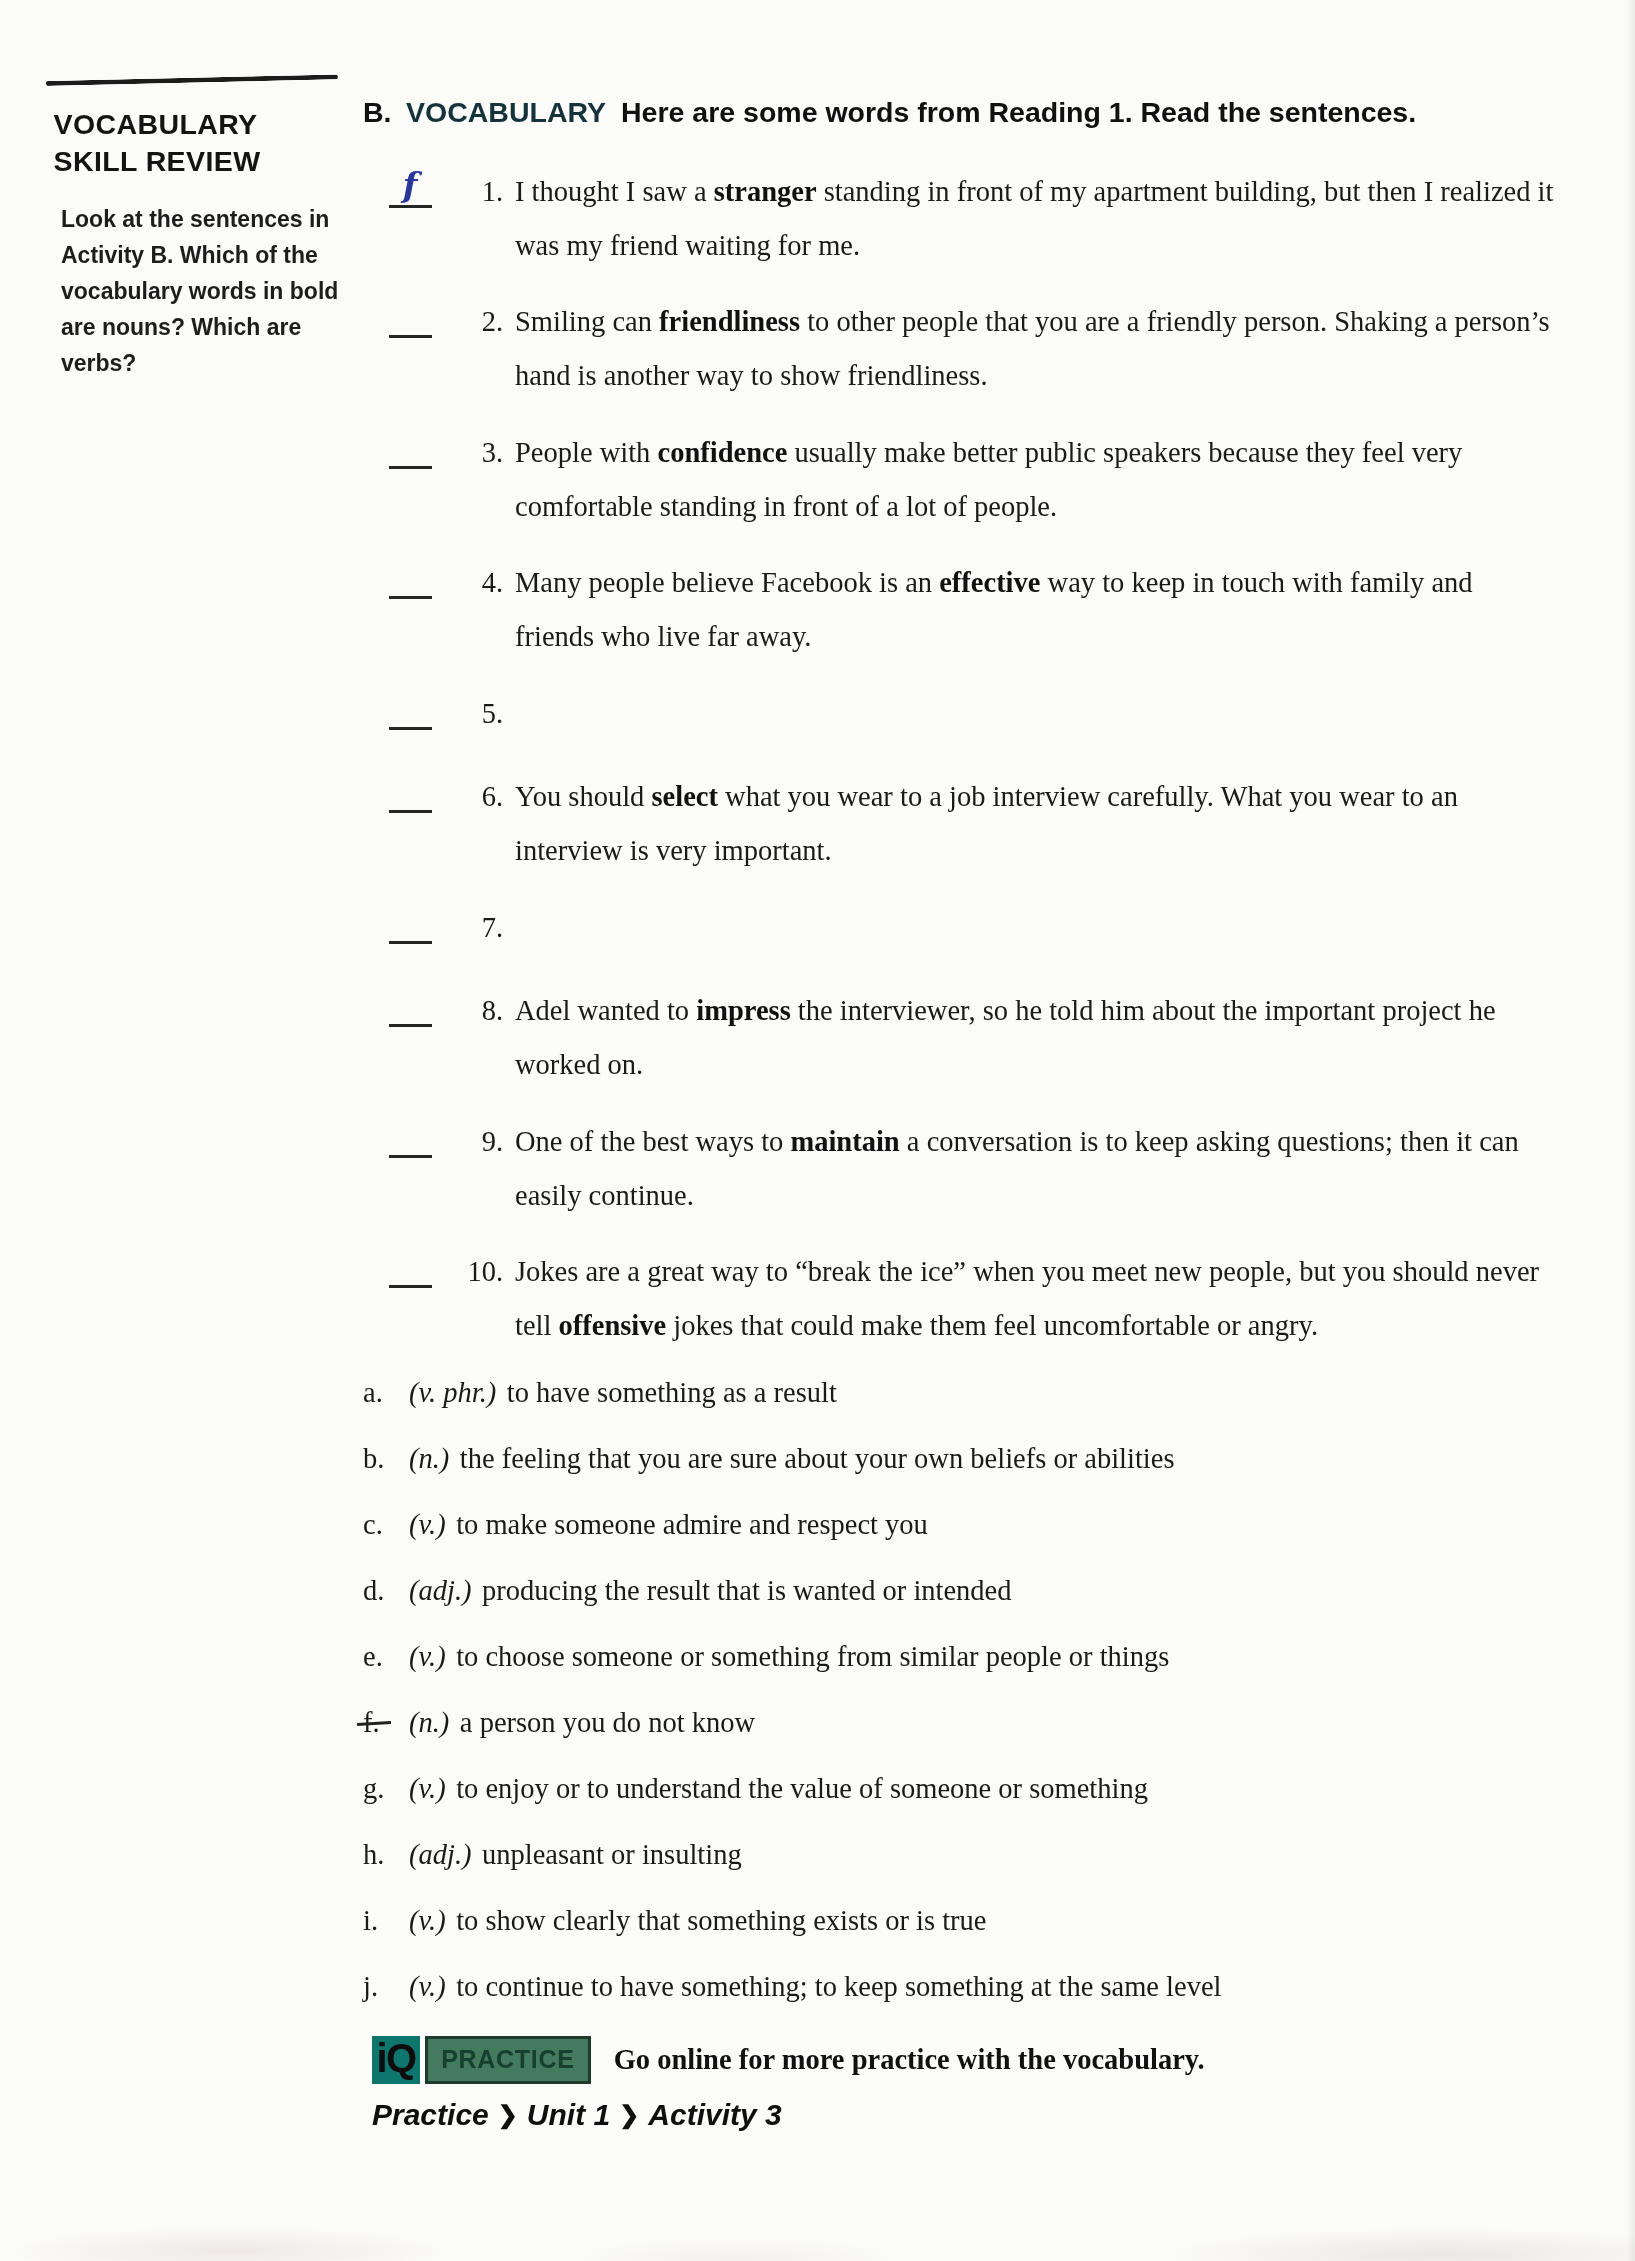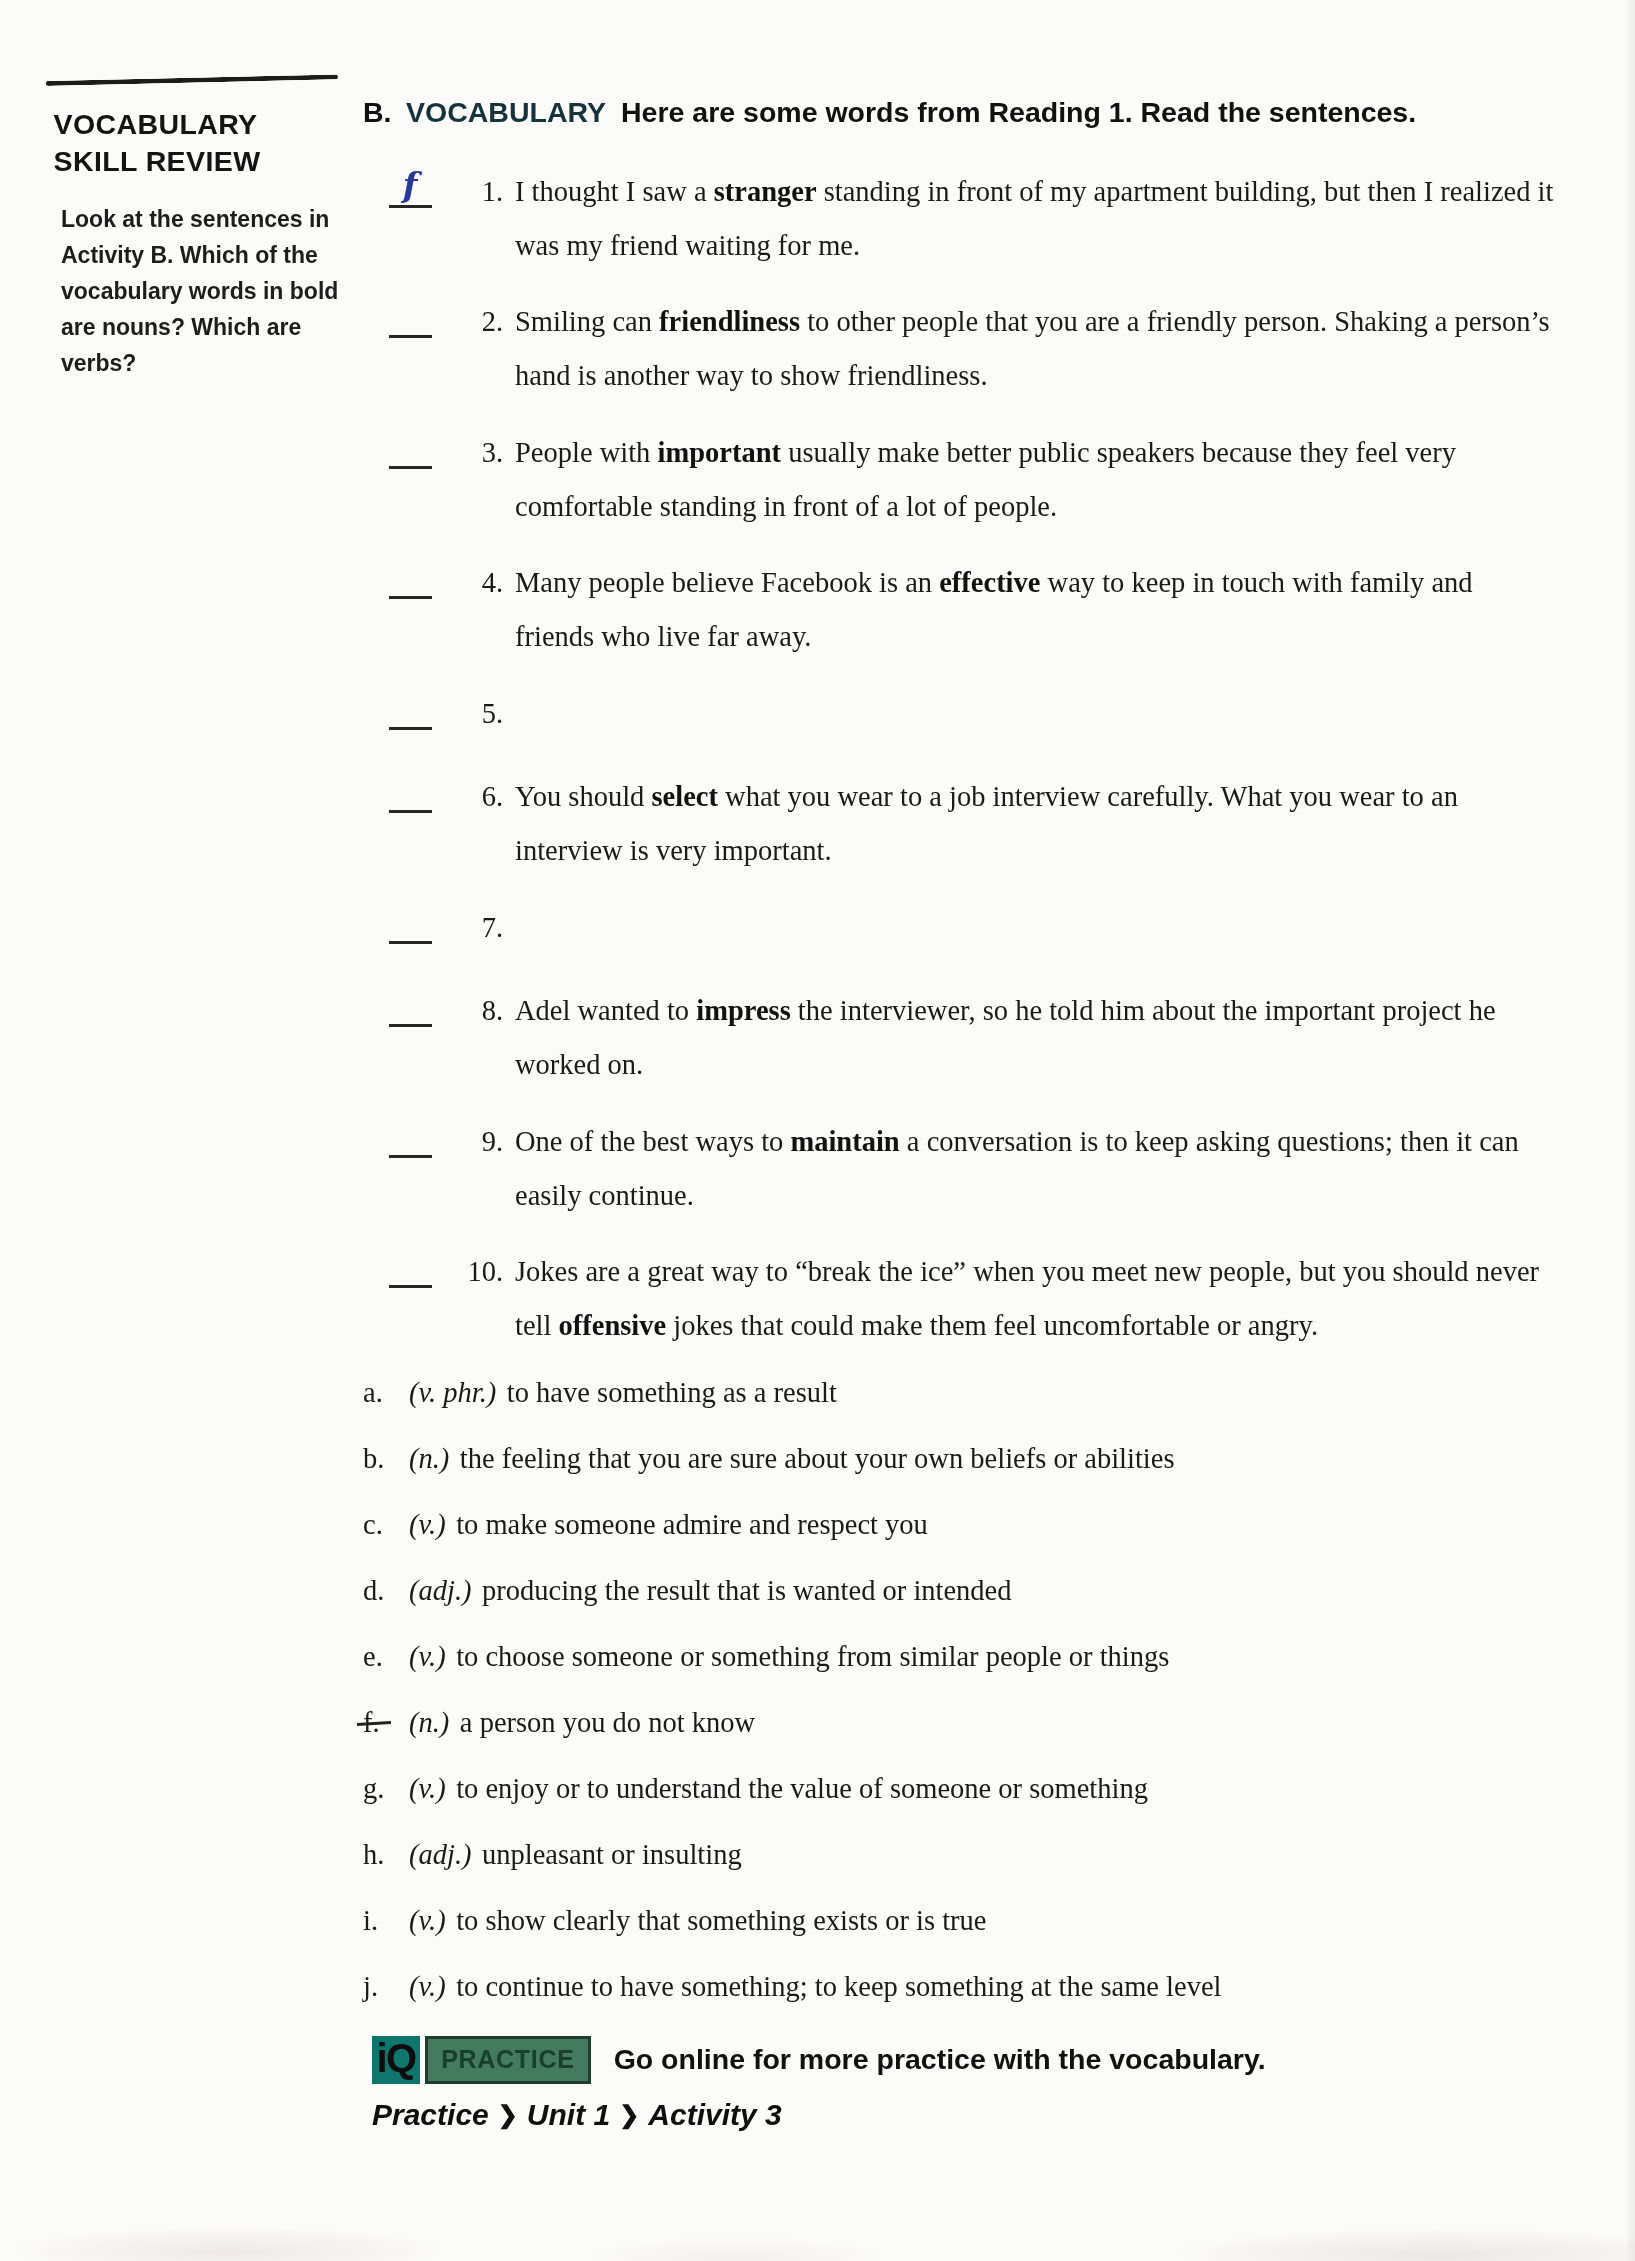--- a/index.html
+++ b/index.html
@@ -94,21 +94,21 @@
     padding:0 4.5px 3px 4.5px;letter-spacing:-1.5px;
   }
   .practice-badge{
     font-family:"Liberation Sans", sans-serif;font-weight:bold;
     font-size:25px;letter-spacing:0.7px;
     color:#17402f;background:#447a5e;
     border:3px solid #1e3b2d;
     padding:6px 13.5px 7.5px 13.5px;margin-left:4.5px;
   }
   .footer-note{
-    font-family:Liberation Sans, sans-serif;font-weight:bold;
+    font-family:Liberation Serif, serif;font-weight:bold;
     font-size:28.5px;color:#111;margin-left:22.5px;
   }
   .breadcrumb{
     margin-top:13.5px;
     font-family:"Liberation Sans", sans-serif;
     font-weight:bold;font-style:italic;font-size:30px;color:#0f0f0f;
     display:flex;align-items:center;
   }
   .crumb-sep{font-size:24px;margin:0 9px;font-style:normal;}
 </style>
@@ -145,21 +145,21 @@
 
       <div class="item">
         <span class="answer-col"><span class="blank"><span class="ink"></span></span></span>
         <span class="num-col">2.</span>
         <span class="sentence"><span>Smiling can </span><b>friendliness</b><span> to other people that you are a friendly person. Shaking a person’s hand is another way to show friendliness.</span></span>
       </div>
 
       <div class="item">
         <span class="answer-col"><span class="blank"><span class="ink"></span></span></span>
         <span class="num-col">3.</span>
-        <span class="sentence"><span>People with </span><b>important</b><span> usually make better public speakers because they feel very comfortable standing in front of a lot of people.</span></span>
+        <span class="sentence"><span>People with </span><b>confidence</b><span> usually make better public speakers because they feel very comfortable standing in front of a lot of people.</span></span>
       </div>
 
       <div class="item">
         <span class="answer-col"><span class="blank"><span class="ink"></span></span></span>
         <span class="num-col">4.</span>
         <span class="sentence"><span>Many people believe Facebook is an </span><b>effective</b><span> way to keep in touch with family and friends who live far away.</span></span>
       </div>
 
       <div class="item">
         <span class="answer-col"><span class="blank"><span class="ink"></span></span></span>

